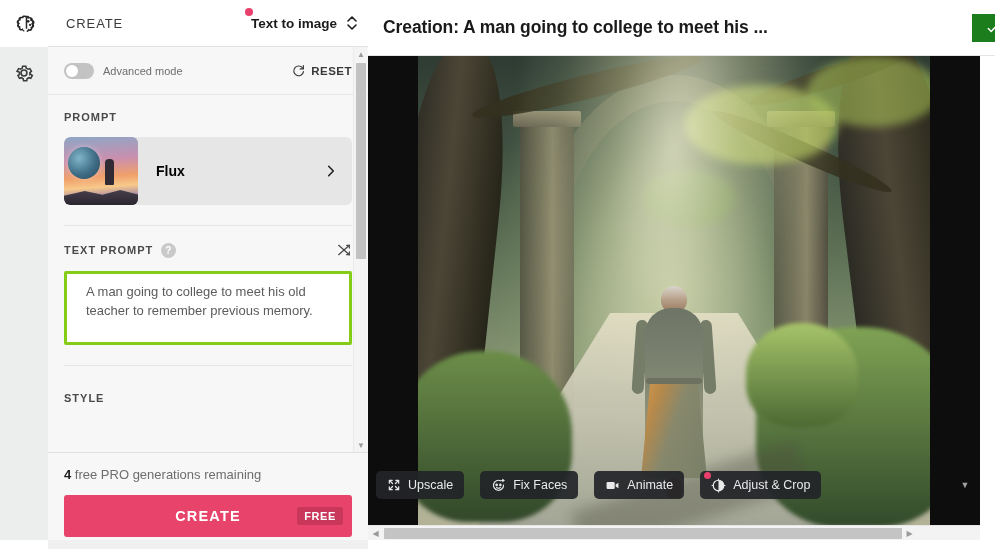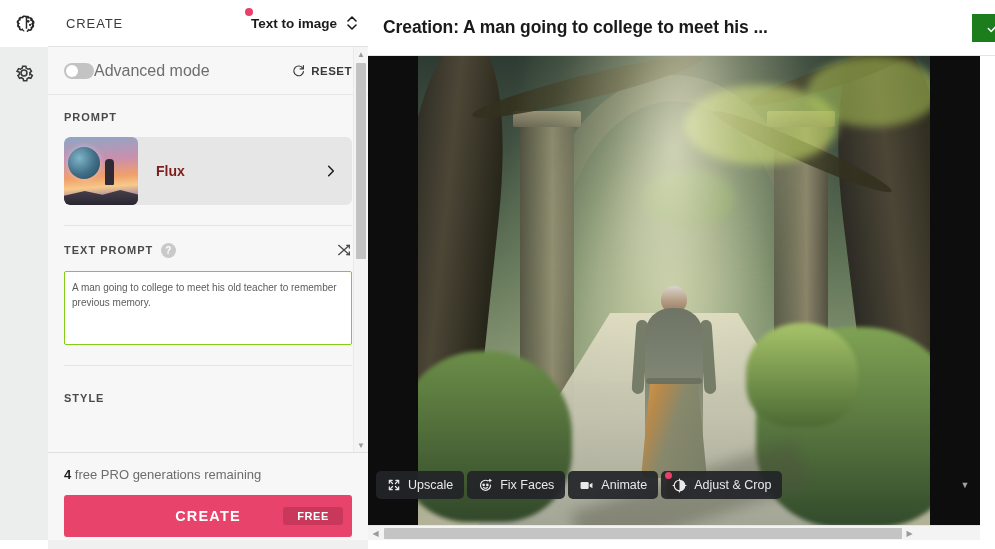--- a/index.html
+++ b/index.html
@@ -61,21 +61,21 @@
     background: #f7f7f7; border-bottom: 1px solid #e7e7e7;
   }
   .toggle {
     width: 30px; height: 16px; border-radius: 8px; background: #c3c3c3;
     position: relative; cursor: pointer; flex: 0 0 auto;
   }
   .toggle::after {
     content: ""; position: absolute; left: 2px; top: 2px;
     width: 12px; height: 12px; border-radius: 50%; background: #fff;
   }
-  .adv-label { margin-left: 0; font-size: 16px; color: #6e6e6e; }
+  .adv-label { margin-left: 9px; font-size: 11px; color: #6e6e6e; }
   .reset-btn {
     margin-left: auto; display: flex; align-items: center; gap: 6px;
     font-size: 11.5px; font-weight: bold; letter-spacing: .5px; color: #3a3a3a; cursor: pointer;
   }
 
   .section { padding: 16px 16px 0 16px; }
   .section-label {
     font-size: 11px; font-weight: bold; letter-spacing: 1px; color: #4a4a4a;
     display: flex; align-items: center;
   }
@@ -102,29 +102,29 @@
   }
   .mt-fig {
     position: absolute; left: 41px; top: 22px; width: 9px; height: 26px;
     background: #2f2a33; border-radius: 4px 4px 1px 1px;
   }
   .mt-ground {
     position: absolute; left: 0; bottom: 0; width: 74px; height: 17px;
     background: linear-gradient(180deg,#4b4350 0%, #2a2630 100%);
     clip-path: polygon(0 45%, 28% 18%, 52% 40%, 76% 12%, 100% 38%, 100% 100%, 0 100%);
   }
-  .model-name { margin-left: 18px; font-size: 14px; font-weight: bold; color: #7f1d1d; }
+  .model-name { margin-left: 18px; font-size: 14px; font-weight: bold; color: #000000; }
   .model-chev { margin-left: auto; margin-right: 14px; color: #1c1c1c; }
 
   .divider { height: 1px; background: #e4e4e4; margin: 20px 0 0 0; }
 
   .prompt-box {
-    margin-top: 13px; background: #fff; border: 1px solid #84cc16; border-radius: 2px;
-    padding: 9px 7px; min-height: 74px;
-    font-size: 10px; line-height: 1.45; color: #5c5c5c; cursor: text;
+    margin-top: 13px; background: #fff; border: 3px solid #84cc16; border-radius: 2px;
+    padding: 9px 19px; min-height: 74px;
+    font-size: 13px; line-height: 1.45; color: #5c5c5c; cursor: text;
   }
 
   .style-label-cut {
     padding: 0 16px; font-size: 11px; font-weight: bold; letter-spacing: 1px;
     color: #4a4a4a; margin-top: 26px;
   }
 
   
   .panel-sb {
     position: absolute; right: 0; top: 0; width: 14px; height: 405px;
@@ -150,21 +150,21 @@
     margin-top: 13px; height: 42px; background: #e8436a; border-radius: 3px;
     position: relative; display: flex; align-items: center; justify-content: center;
     cursor: pointer;
   }
   .create-btn-label {
     color: #fff; font-size: 14.5px; font-weight: bold; letter-spacing: 1.2px;
   }
   .free-badge {
     position: absolute; right: 9px; top: 50%; transform: translateY(-50%);
     background: #c9375a; color: #fff; font-size: 11px; font-weight: bold;
-    letter-spacing: .6px; padding: 3px 14px; border-radius: 3px;
+    letter-spacing: .6px; padding: 3px 7px; border-radius: 3px;
   }
 
   
   .creation {
     position: absolute; left: 368px; top: 0; width: 713px; height: 549px;
     background: #ffffff;
   }
   .creation-header {
     height: 56px; display: flex; align-items: center; padding: 0 10px 0 15px;
     background: #fff; border-bottom: 1px solid #e4e4e4;
@@ -285,21 +285,21 @@
     background: #f5f5f5; border-left: 1px solid #e6e6e6;
   }
   .canvas-sb-thumb {
     position: absolute; left: 2px; top: 32px; width: 11px; height: 95px;
     background: #c4c4c4; border-radius: 1px; cursor: pointer;
   }
 
   
   .actionbar {
     position: absolute; left: 0; bottom: 32px; width: 612px; height: 30px;
-    display: flex; align-items: center; gap: 3px; padding-left: 8px;
+    display: flex; align-items: center; gap: 16px; padding-left: 8px;
     overflow: hidden;
   }
   .action-btn {
     height: 28px; background: rgba(34,36,40,.92); border-radius: 5px;
     display: flex; align-items: center; gap: 7px; padding: 0 11px;
     color: #e9e9ea; font-size: 12.5px; white-space: nowrap; cursor: pointer;
     position: relative; flex: 0 0 auto;
   }
   .action-dot {
     position: absolute; left: 4px; top: 1px; width: 7px; height: 7px;

